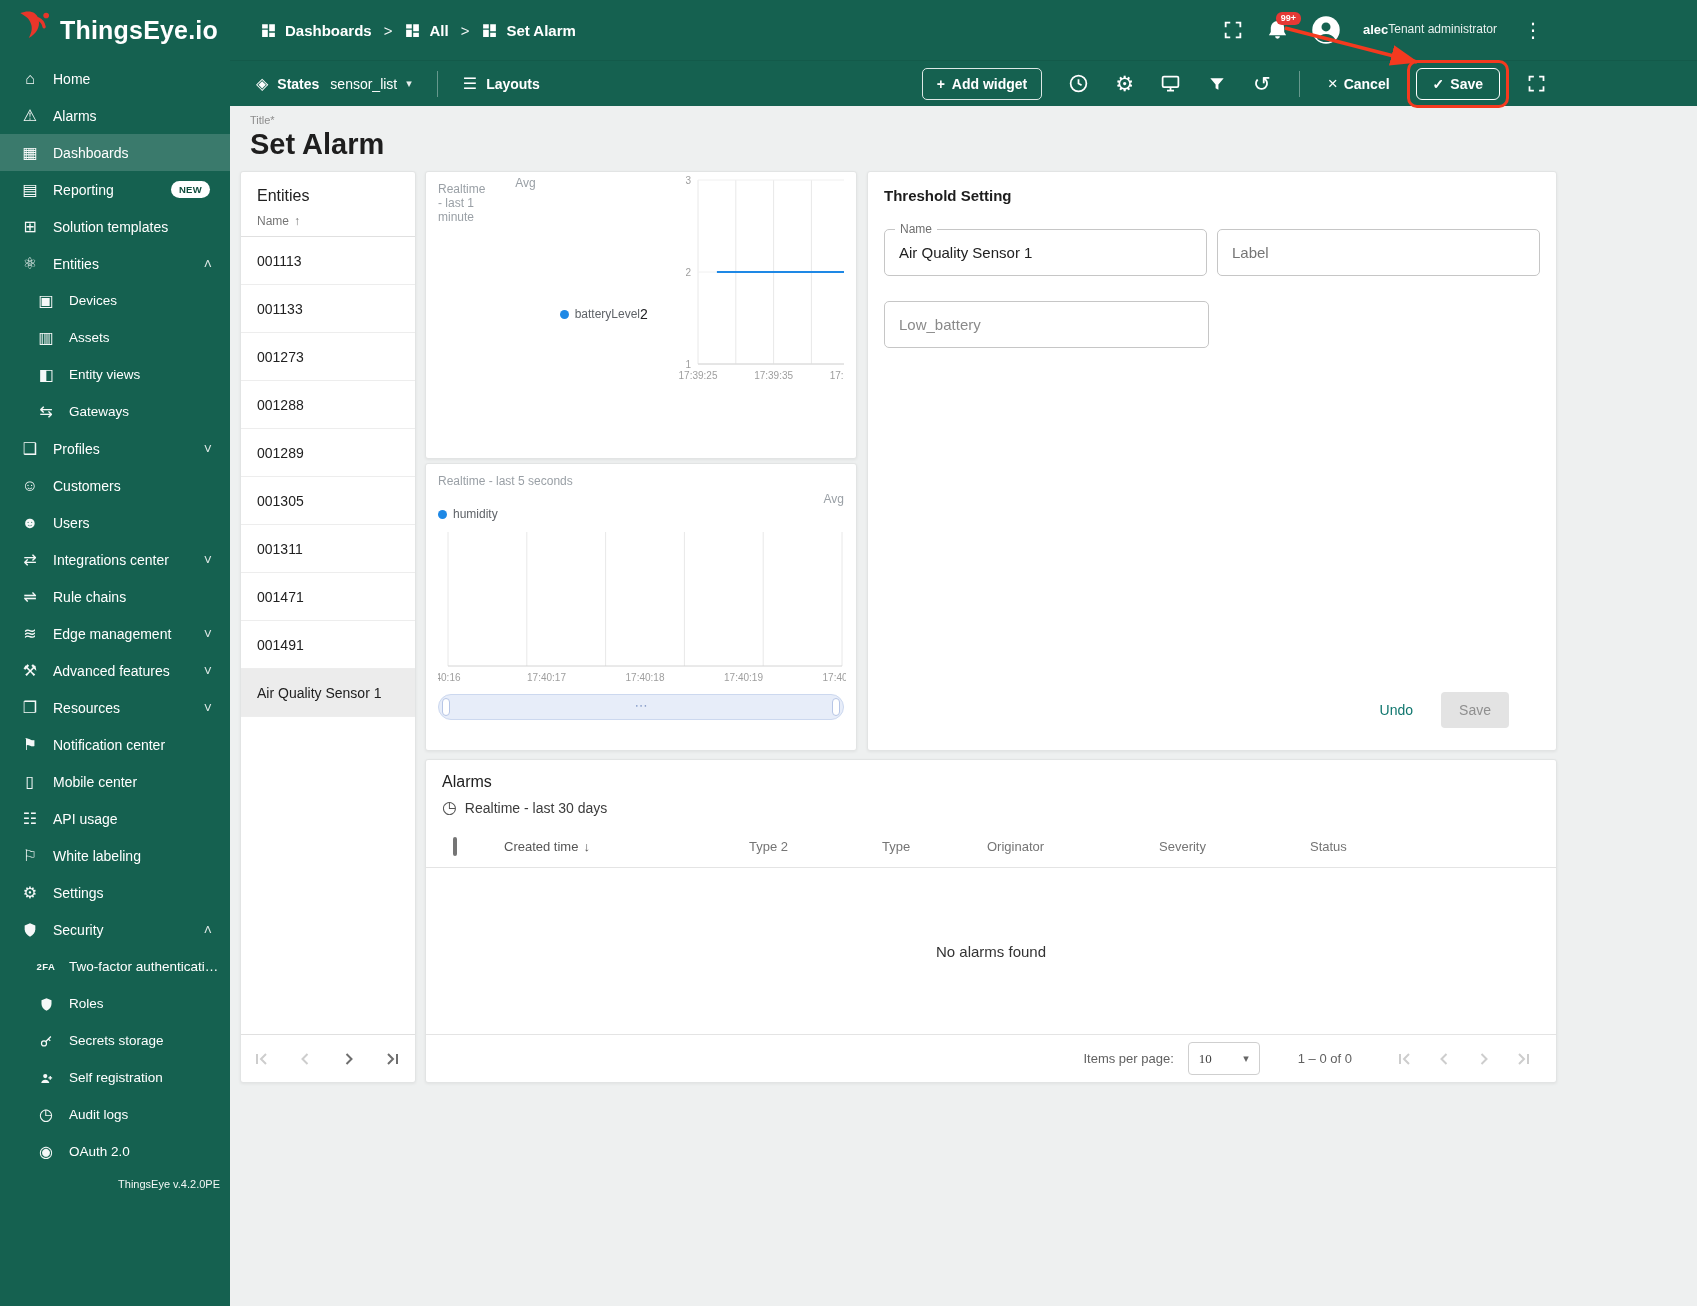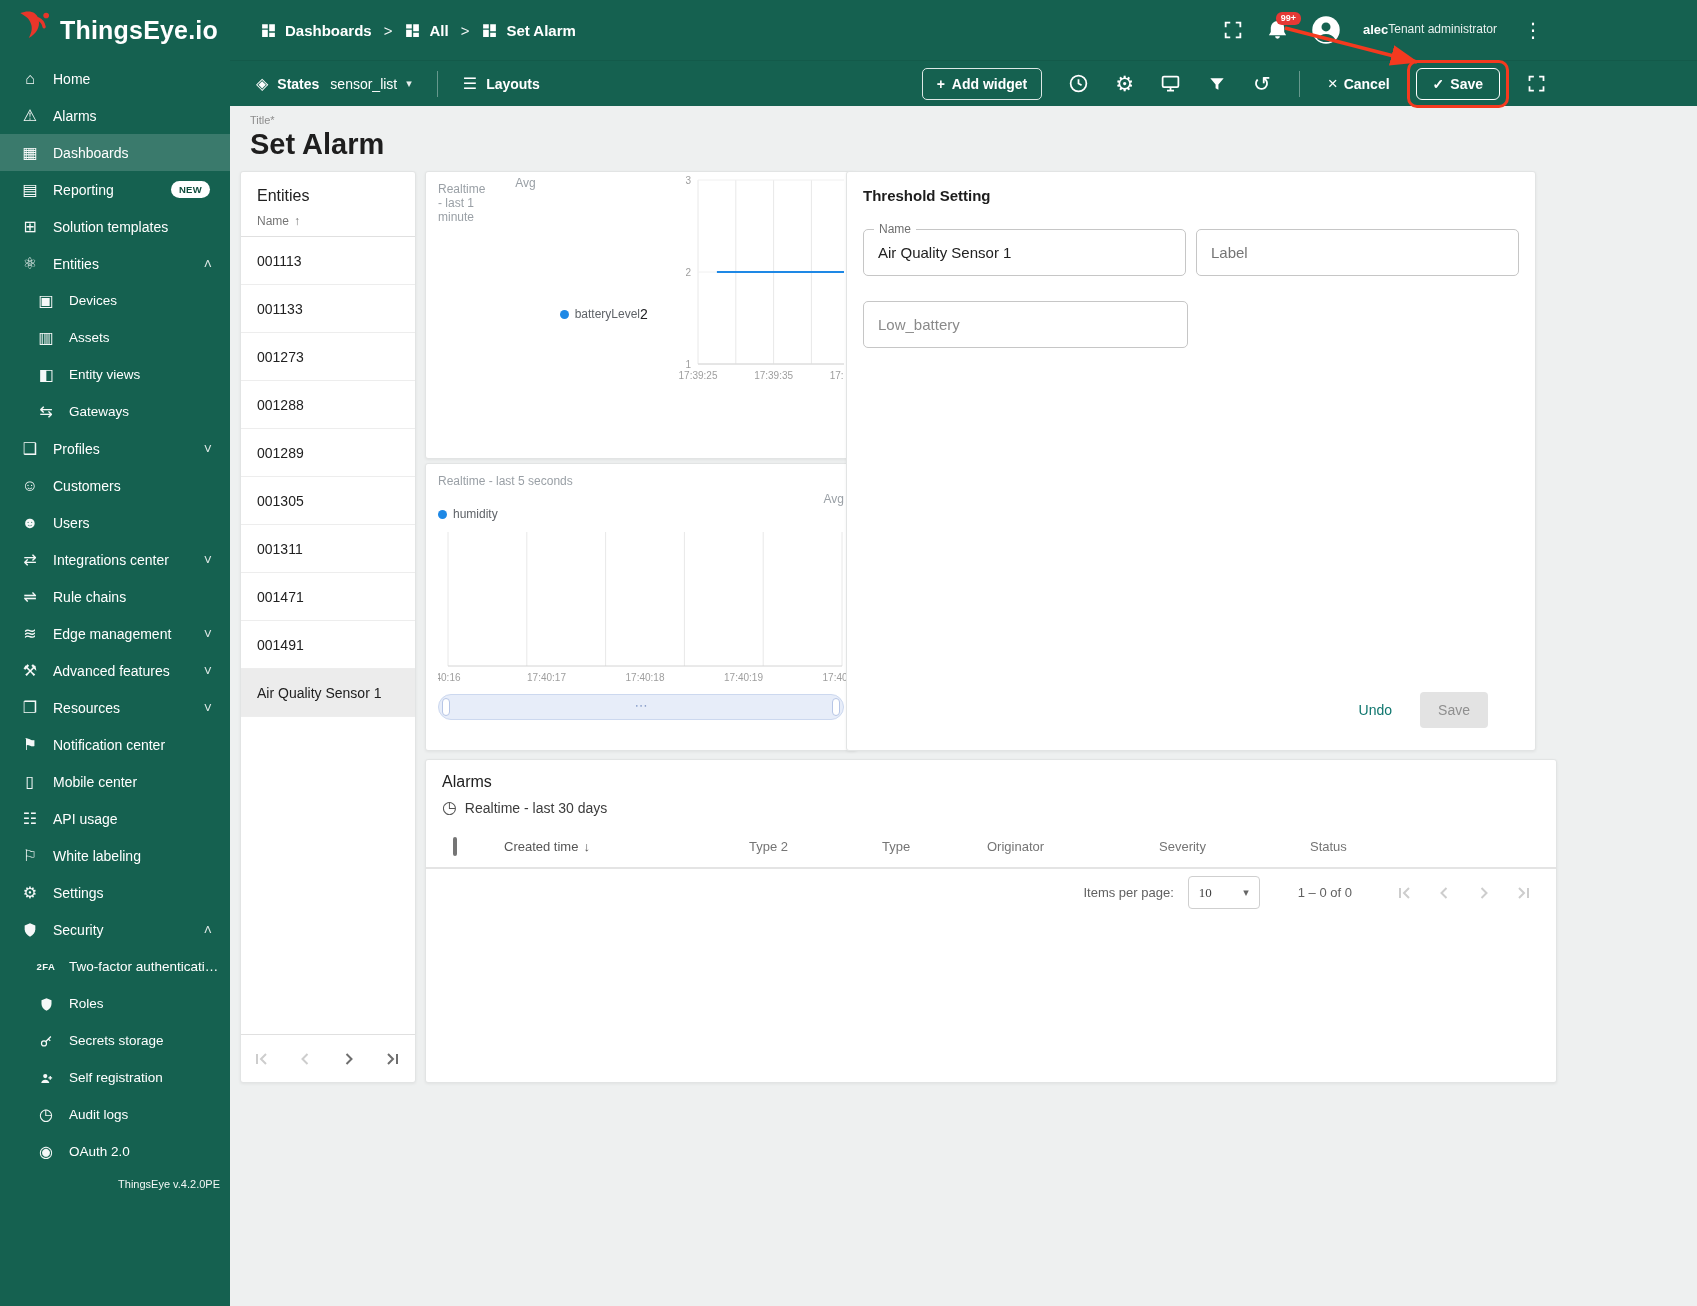--- a/index.html
+++ b/index.html
@@ -105,21 +105,21 @@
   .chart-svg{display:block;margin:0 12px;}
   svg.chart-svg text{font-family:"Liberation Sans","DejaVu Sans",sans-serif;}
   .ts-scrollbar{position:relative;height:26px;margin:8px 12px 10px;background:#e7edf9;
                 border:1px solid #ccd8ef;border-radius:13px;cursor:grab;}
   .ts-handle{position:absolute;top:3px;bottom:3px;width:8px;background:#fff;border:1px solid #b7c6e6;
              border-radius:4px;cursor:ew-resize;}
   .ts-handle.left{left:3px;} .ts-handle.right{right:3px;}
   .ts-grip{position:absolute;left:50%;top:50%;transform:translate(-50%,-58%);color:#8fa3cc;font-size:13px;}
 
   
-  .threshold-card{left:616px;top:65px;width:690px;height:580px;}
+  .threshold-card{left:637px;top:65px;width:690px;height:580px;}
   .th-title{padding:15px 16px 0;font-size:15px;font-weight:700;color:#1d1d1d;}
   .th-row{display:flex;gap:10px;margin:25px 16px 0;}
   .md-field{position:relative;width:325px;height:47px;border:1px solid #c6c6c6;border-radius:5px;
             background:#fff;display:flex;align-items:center;padding:0 14px;}
   .md-field input{border:none;outline:none;font-size:15px;color:#212121;width:100%;
                   font-family:inherit;background:transparent;}
   .md-field.gray input{color:#8a8a8a;}
   .md-label{position:absolute;top:-8px;left:10px;background:#fff;padding:0 5px;font-size:12px;color:#6f6f6f;}
   .th-actions{position:absolute;right:47px;bottom:22px;display:flex;align-items:center;gap:28px;}
   .btn-undo{background:none;border:none;font-size:14px;font-weight:500;color:#0f766e;cursor:pointer;font-family:inherit;}
@@ -558,20 +558,21 @@
         <span class="ah-c1">
           <span>Created time</span>
           <span>↓</span>
         </span>
         <span class="ah-c2">Type 2</span>
         <span class="ah-c3">Type</span>
         <span class="ah-c4">Originator</span>
         <span class="ah-c5">Severity</span>
         <span class="ah-c6">Status</span>
       </div>
+      <div class="al-body">No alarms found</div>
       <div class="al-foot">
         <span>Items per page:</span>
         <span class="ipp-select">
           <span>10</span>
           <span class="ipp-caret">▾</span>
         </span>
         <span class="al-range">1 – 0 of 0</span>
         <span class="al-pager">
           <span class="pg-btn disabled">
               <svg viewBox="0 0 20 20" width="20" height="20">

